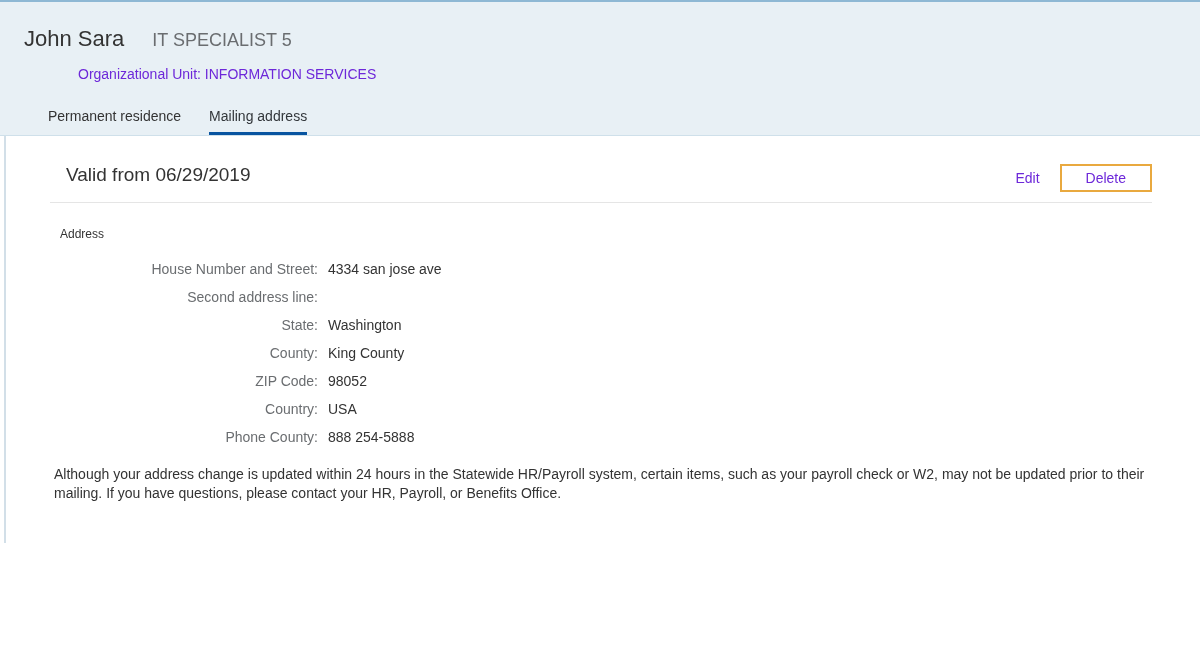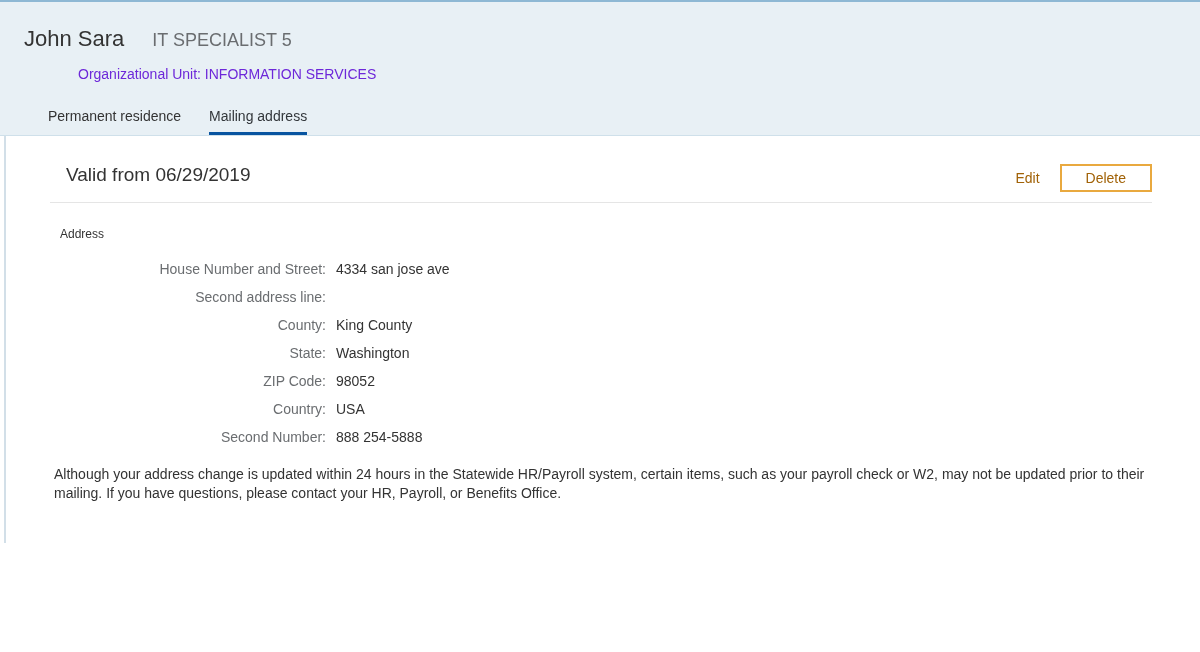--- a/index.html
+++ b/index.html
@@ -73,21 +73,21 @@
     .title-left {
       font-size: 19px;
       color: #333;
     }
     .title-actions {
       display: flex;
       align-items: center;
       gap: 14px;
     }
     .link-btn {
-      color: #a16207;
+      color: #6d28d9;
       font-size: 14px;
       cursor: pointer;
       background: none;
       border: none;
       padding: 4px 6px;
     }
     .link-btn.highlighted {
       border: 2px solid #e9a93f;
       padding: 4px 24px;
     }
@@ -95,21 +95,21 @@
       height: 1px;
       background: #e5e5e5;
       margin: 0 44px;
     }
     .section-title {
       font-size: 12px;
       color: #333;
       padding: 24px 0 14px 54px;
     }
     .fields {
-      padding-left: 12px;
+      padding-left: 4px;
     }
     .field-row {
       display: flex;
       align-items: baseline;
       padding: 6px 0;
     }
     .field-label {
       width: 318px;
       text-align: right;
       font-size: 14px;
@@ -164,35 +164,35 @@
   <div class="fields">
     <div class="field-row">
       <div class="field-label">House Number and Street:</div>
       <div class="field-value">4334 san jose ave</div>
     </div>
     <div class="field-row">
       <div class="field-label">Second address line:</div>
       <div class="field-value"></div>
     </div>
     <div class="field-row">
+      <div class="field-label">State:</div>
+      <div class="field-value">Washington</div>
+    </div>
+    <div class="field-row">
       <div class="field-label">County:</div>
       <div class="field-value">King County</div>
-    </div>
-    <div class="field-row">
-      <div class="field-label">State:</div>
-      <div class="field-value">Washington</div>
     </div>
     <div class="field-row">
       <div class="field-label">ZIP Code:</div>
       <div class="field-value">98052</div>
     </div>
     <div class="field-row">
       <div class="field-label">Country:</div>
       <div class="field-value">USA</div>
     </div>
     <div class="field-row">
-      <div class="field-label">Second Number:</div>
+      <div class="field-label">Phone County:</div>
       <div class="field-value">888 254-5888</div>
     </div>
   </div>
 
   <div class="footer-note">Although your address change is updated within 24 hours in the Statewide HR/Payroll system, certain items, such as your payroll check or W2, may not be updated prior to their mailing. If you have questions, please contact your HR, Payroll, or Benefits Office.</div>
 </div>
 
 </body></html>

